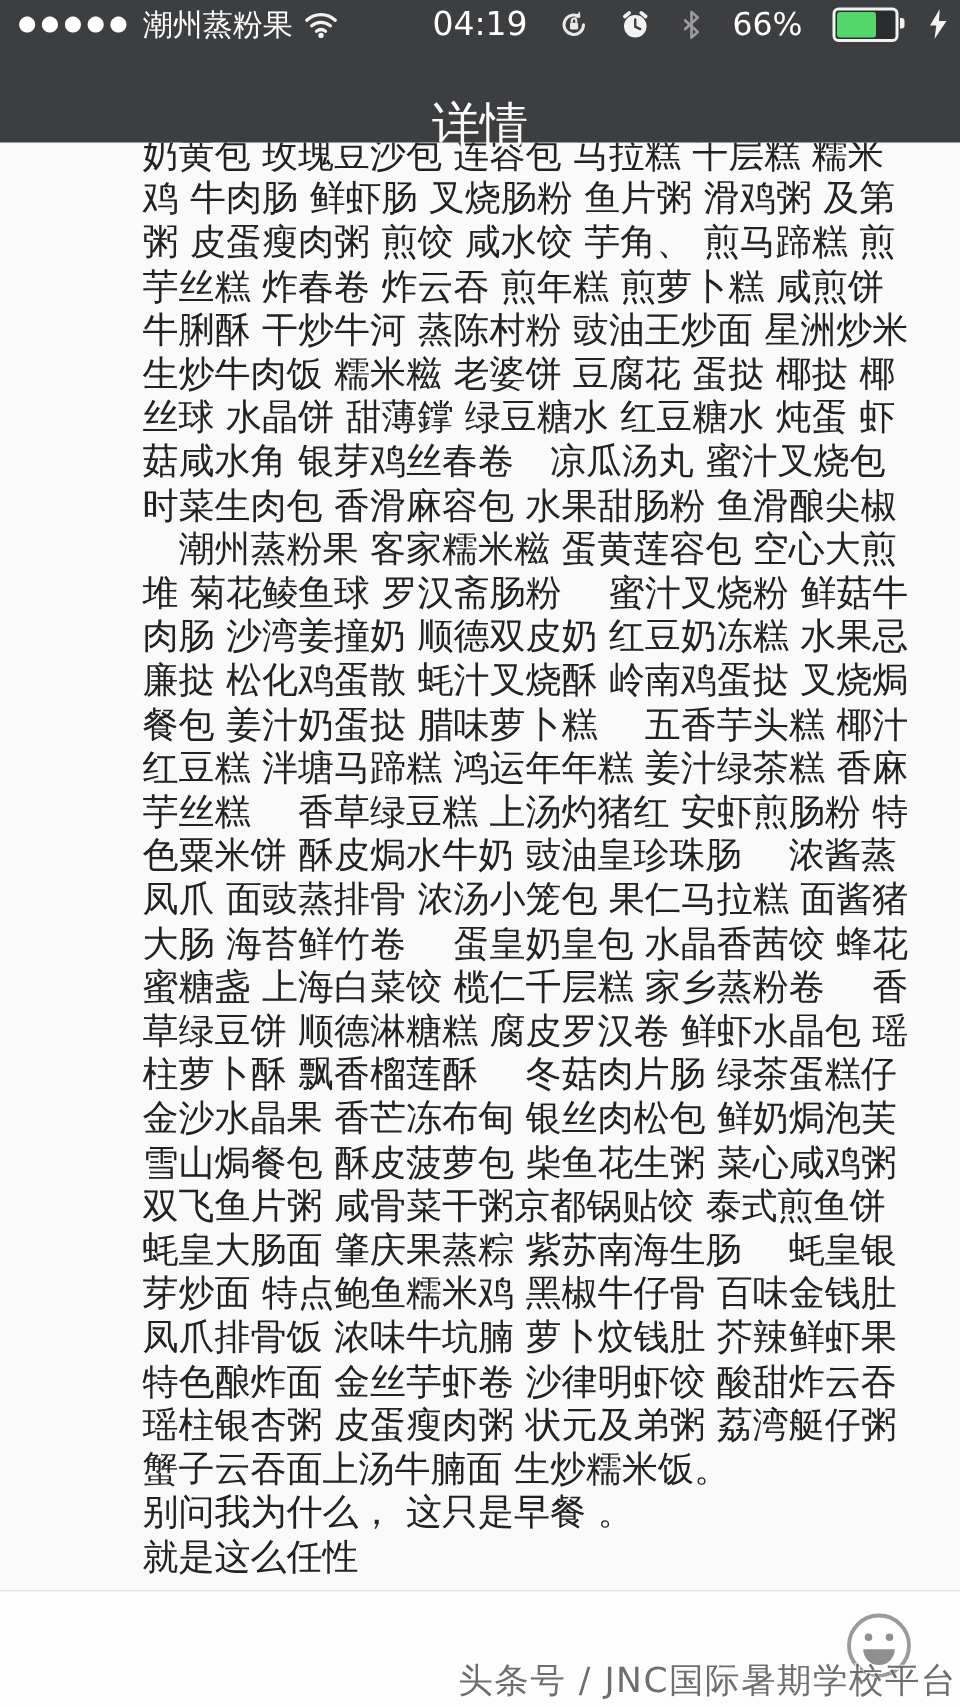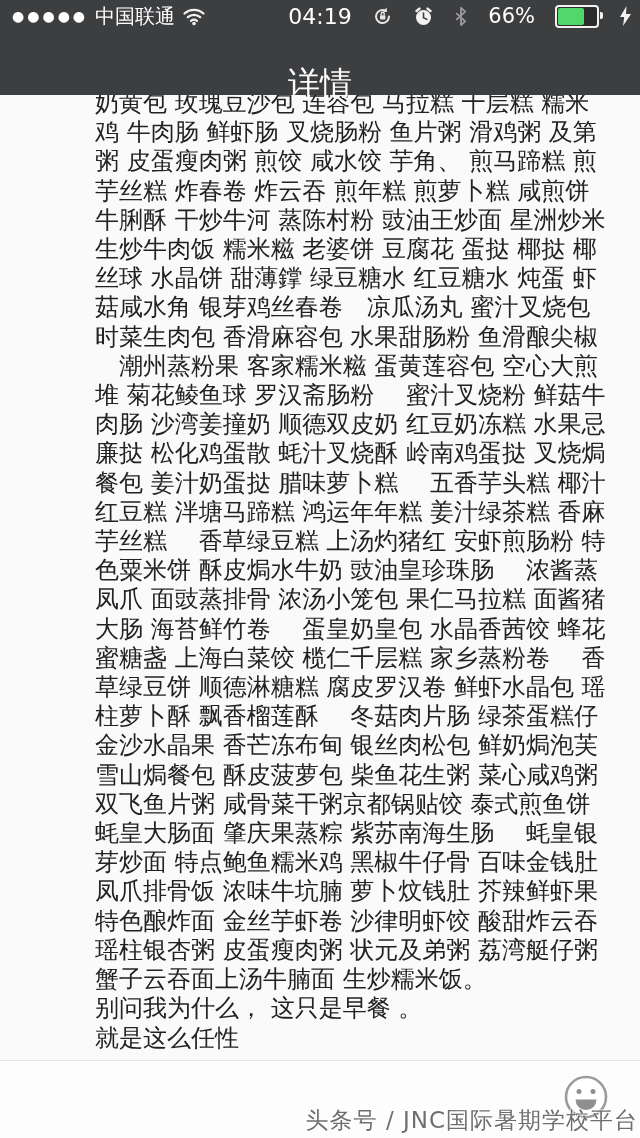--- a/index.html
+++ b/index.html
@@ -85,21 +85,21 @@
   }
   .icon{display:inline-block;line-height:0;}
 </style>
 </head>
 <body>
 
 <div class="header">
   <div class="status-bar">
     <div class="sb-left">
       <span class="signal-dots">●●●●●</span>
-      <span class="carrier">中国联通</span>
+      <span class="carrier">潮州蒸粉果</span>
       <span class="icon">
         <svg width="24" height="19" viewBox="0 0 24 19">
           <path d="M2.5 6.5 a14 14 0 0 1 19 0" stroke="#f2f2f2" stroke-width="2.2" fill="none" stroke-linecap="round"></path>
           <path d="M5.8 10.2 a9.5 9.5 0 0 1 12.4 0" stroke="#f2f2f2" stroke-width="2.2" fill="none" stroke-linecap="round"></path>
           <path d="M9 13.8 a5 5 0 0 1 6 0" stroke="#f2f2f2" stroke-width="2.2" fill="none" stroke-linecap="round"></path>
           <circle cx="12" cy="16.6" r="1.8" fill="#f2f2f2"></circle>
         </svg>
       </span>
     </div>
     <div class="sb-center">04:19</div>

